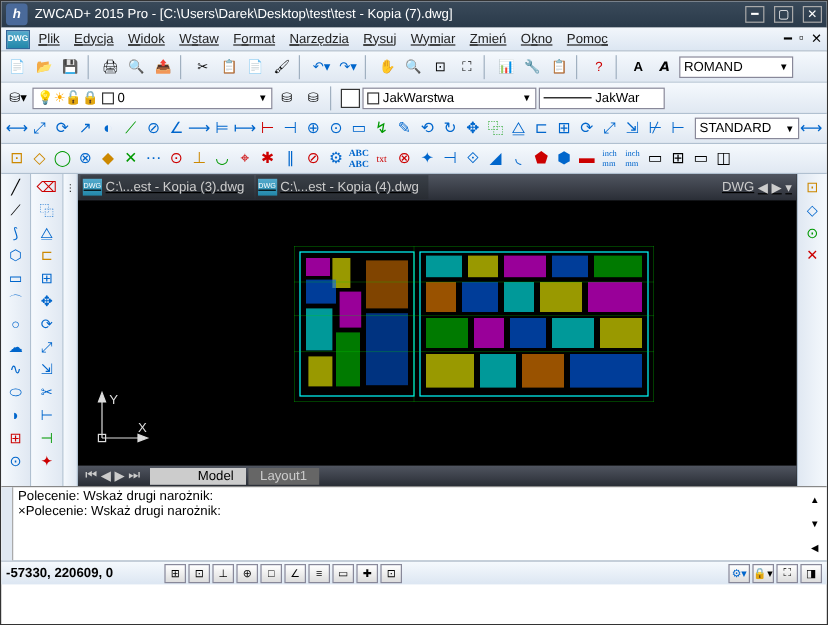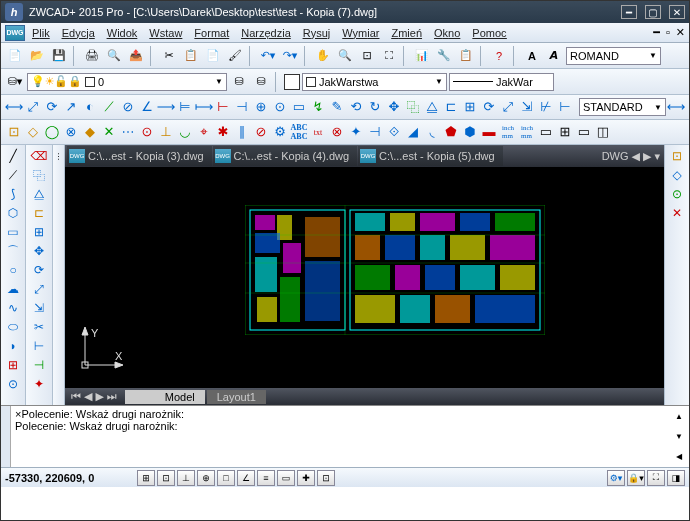--- a/index.html
+++ b/index.html
@@ -17,21 +17,21 @@
 .tbtn{width:20px;height:20px;display:flex;align-items:center;justify-content:center;border:1px solid transparent;}
 .tsep{width:5px;height:20px;border-left:1px solid #a0b0c0;margin:0 2px;}
 .tdrop{height:18px;border:1px solid #889;background:#fff;display:flex;align-items:center;padding:0 3px;font-size:11px;}
 .tdrop .arr{margin-left:auto;font-size:8px;}
 .iconrow{background:linear-gradient(#f5f9fd,#e0e8f2);height:25px;display:flex;align-items:center;padding:0 4px;gap:1px;border-bottom:1px solid #b0c0d0;overflow:hidden;flex-wrap:nowrap;}
 .ic{width:18px;height:18px;display:flex;align-items:center;justify-content:center;font-size:13px;font-family:serif;flex-shrink:0;}
 .workspace{display:flex;height:260px;background:#e0e8f2;}
 .leftpanel{width:25px;background:linear-gradient(90deg,#f5f9fd,#e0e8f2);border-right:1px solid #b0c0d0;display:flex;flex-direction:column;align-items:center;gap:3px;padding-top:3px;}
 .leftpanel2{width:27px;background:linear-gradient(90deg,#f5f9fd,#e0e8f2);border-right:1px solid #b0c0d0;display:flex;flex-direction:column;align-items:center;gap:3px;padding-top:3px;}
 .lic{width:18px;height:16px;display:flex;align-items:center;justify-content:center;font-size:12px;}
-.canvas-area{flex:1;background:#000;position:relative;overflow:hidden;}
+.canvas-area{flex:1;background:#000;position:relative;overflow:hidden;text-decoration:underline;}
 .doctabs{height:22px;background:linear-gradient(#505560,#2a2e36);display:flex;align-items:center;gap:1px;padding-left:2px;}
 .doctab{height:20px;background:linear-gradient(#3a4048,#282c32);color:#ccc;display:flex;align-items:center;padding:0 8px 0 2px;font-size:10px;gap:3px;}
 .doctab .dwgic{width:16px;height:14px;background:linear-gradient(#5ac,#28a);font-size:6px;color:#fff;display:flex;align-items:center;justify-content:center;}
 .doctabs .tabend{margin-left:auto;display:flex;gap:3px;padding-right:4px;color:#ccc;}
 .drawing{position:absolute;top:60px;left:180px;width:300px;height:130px;}
 .ucs{position:absolute;bottom:30px;left:10px;color:#ddd;font-size:9px;}
 .bottombar{position:absolute;bottom:0;left:0;right:0;height:17px;background:linear-gradient(#505560,#2a2e36);display:flex;align-items:center;color:#ccc;font-size:10px;}
 .bottombar .nav{display:flex;gap:3px;padding:0 6px;}
 .bottombar .btab{padding:1px 10px;background:#888;color:#000;margin-left:2px;}
 .bottombar .btab.active{background:#ccc;padding-left:40px;}
@@ -253,24 +253,20 @@
 
   <div class="canvas-area">
     <div class="doctabs">
       <div class="doctab">
           <div class="dwgic">DWG</div>
           <span>C:\...est - Kopia (3).dwg</span>
         </div>
       <div class="doctab">
           <div class="dwgic">DWG</div>
           <span>C:\...est - Kopia (4).dwg</span>
-        </div>
-      <div class="doctab">
-          <div class="dwgic">DWG</div>
-          <span>C:\...est - Kopia (5).dwg</span>
         </div>
       <div class="tabend">
         <div class="dwgic">DWG</div>
         <span>◀</span>
         <span>▶</span>
         <span>▾</span>
       </div>
     </div>
 
     <svg class="drawing" viewBox="0 0 300 130">
@@ -345,22 +341,22 @@
     <div class="lic" style="color:#c80">⊡</div>
     <div class="lic" style="color:#06c">◇</div>
     <div class="lic" style="color:#090">⊙</div>
     <div class="lic" style="color:#c00">✕</div>
   </div>
 </div>
 
 <div class="cmdarea">
   <div class="cmdhandle"></div>
   <div class="cmdtext">
+    <div> Polecenie: Wskaż drugi narożnik:</div>
     <div>×Polecenie: Wskaż drugi narożnik:</div>
-    <div> Polecenie: Wskaż drugi narożnik:</div>
   </div>
   <div class="cmdside">
     <span style="font-size:8px">▲</span>
     <span style="font-size:8px">▼</span>
     <span style="font-size:8px">◀</span>
   </div>
 </div>
 
 <div class="statusbar">
   <span class="coords">-57330, 220609, 0</span>

